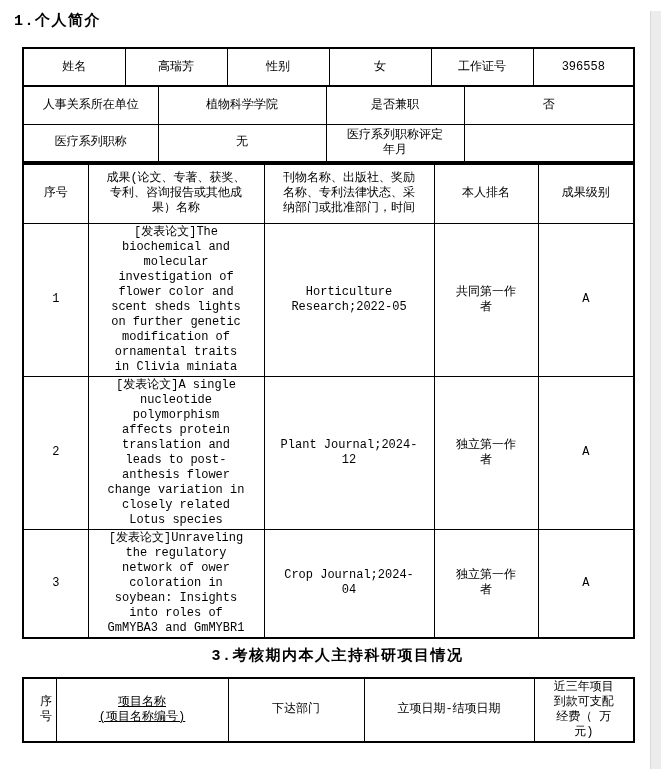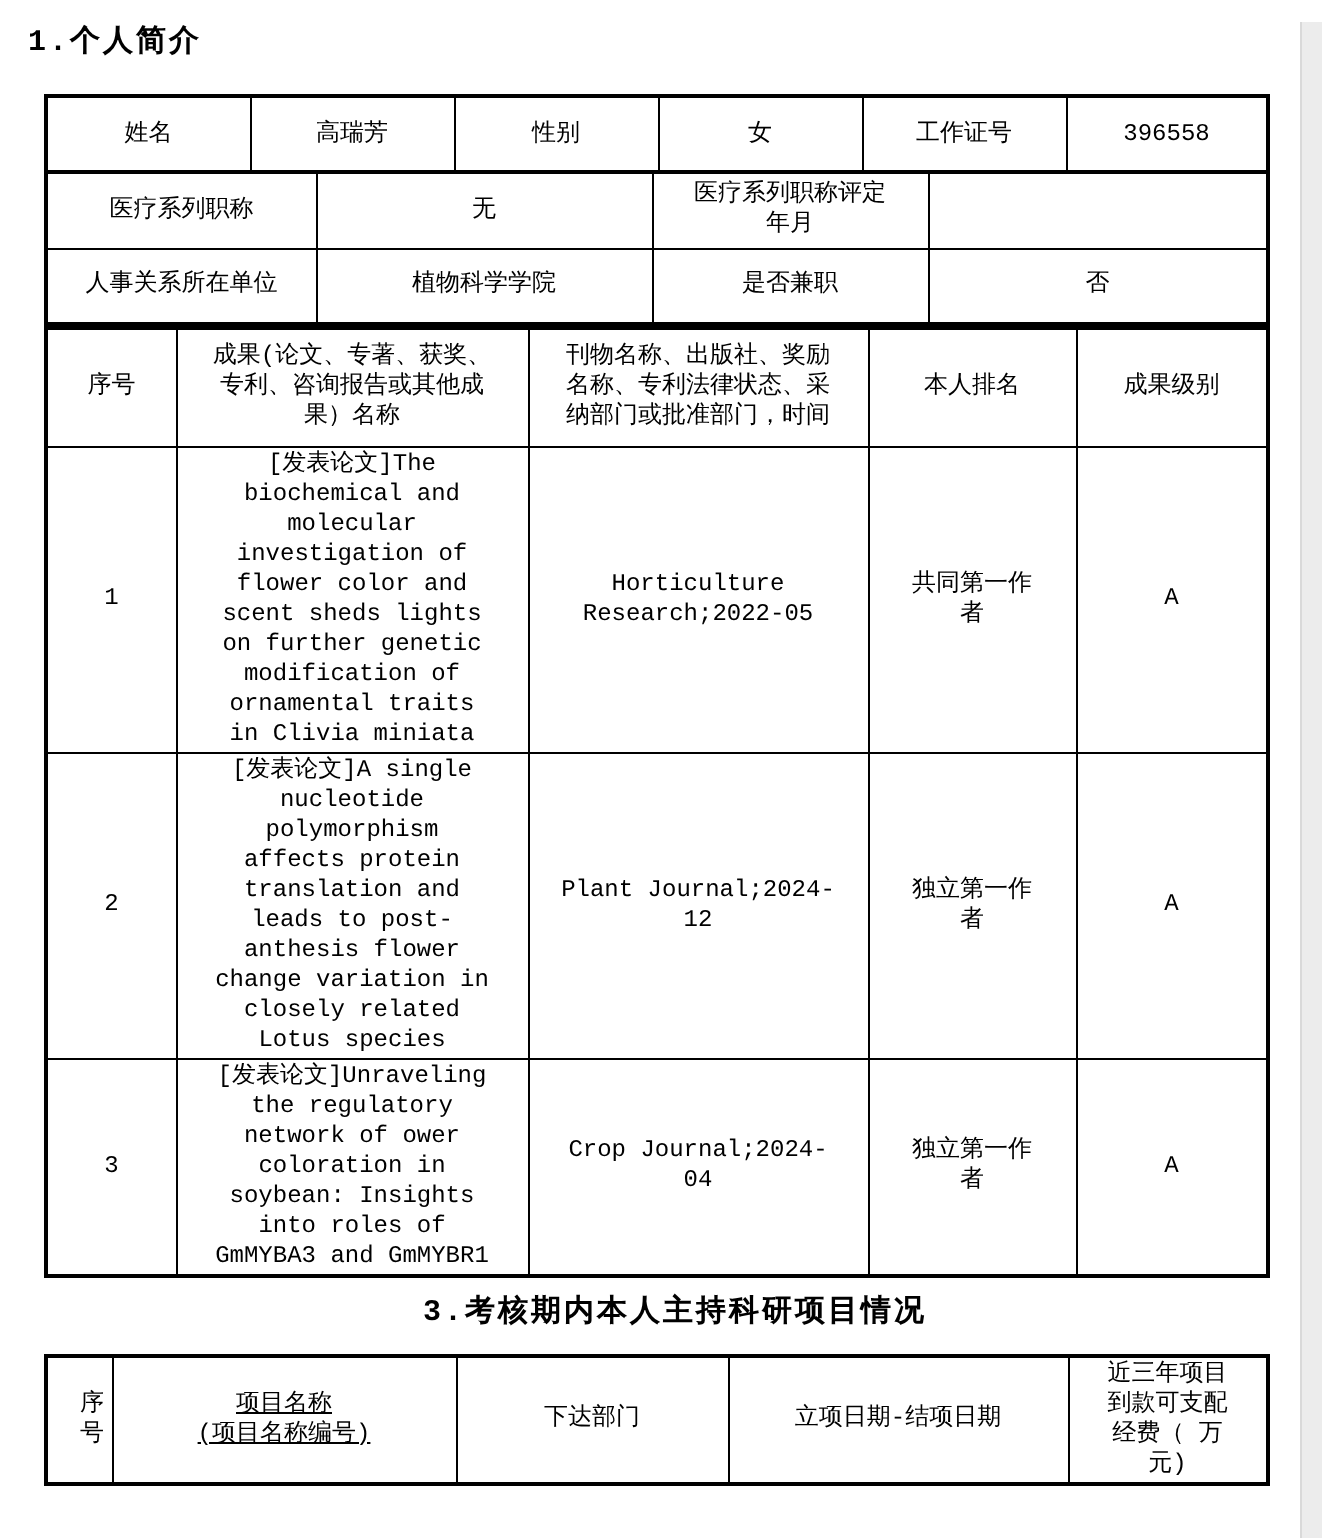--- a/index.html
+++ b/index.html
@@ -85,30 +85,30 @@
 
   <table class="t1b">
     <colgroup>
       <col style="width:135px">
         <col style="width:168px">
         <col style="width:138px">
         <col style="width:170px">
     </colgroup>
     <tbody>
     <tr>
+      <td>人事关系所在单位</td>
+      <td>植物科学学院</td>
+      <td>是否兼职</td>
+      <td>否</td>
+    </tr>
+    <tr>
       <td>医疗系列职称</td>
       <td>无</td>
       <td>医疗系列职称评定年月</td>
       <td></td>
-    </tr>
-    <tr>
-      <td>人事关系所在单位</td>
-      <td>植物科学学院</td>
-      <td>是否兼职</td>
-      <td>否</td>
     </tr>
   </tbody>
     </table>
 
 
   <table class="t2">
     <colgroup>
       <col style="width:65px">
         <col style="width:176px">
         <col style="width:170px">

